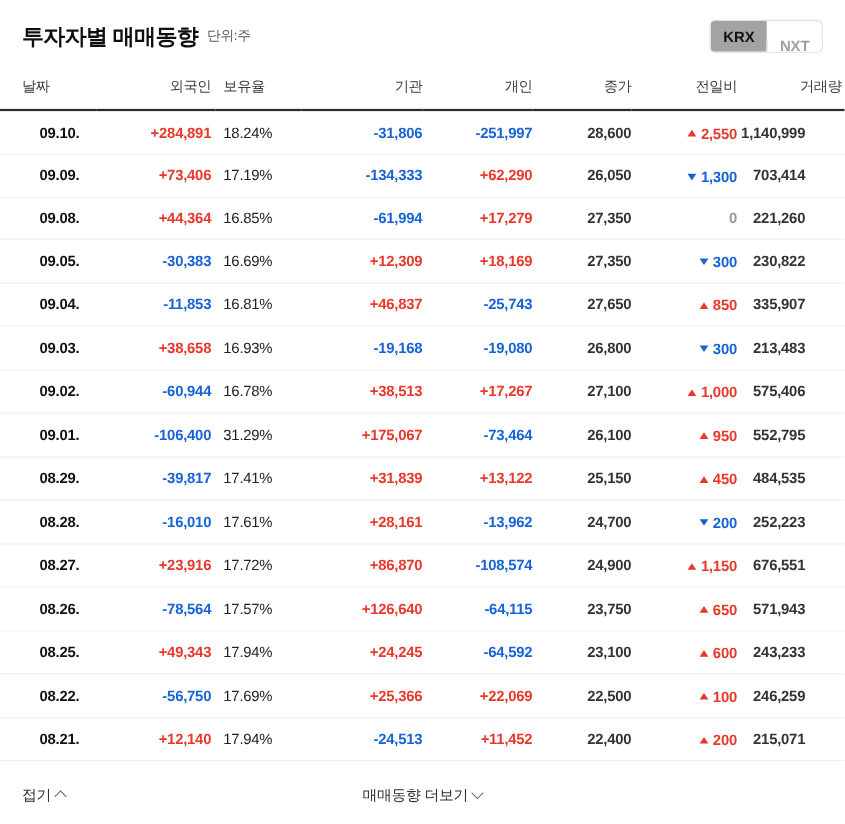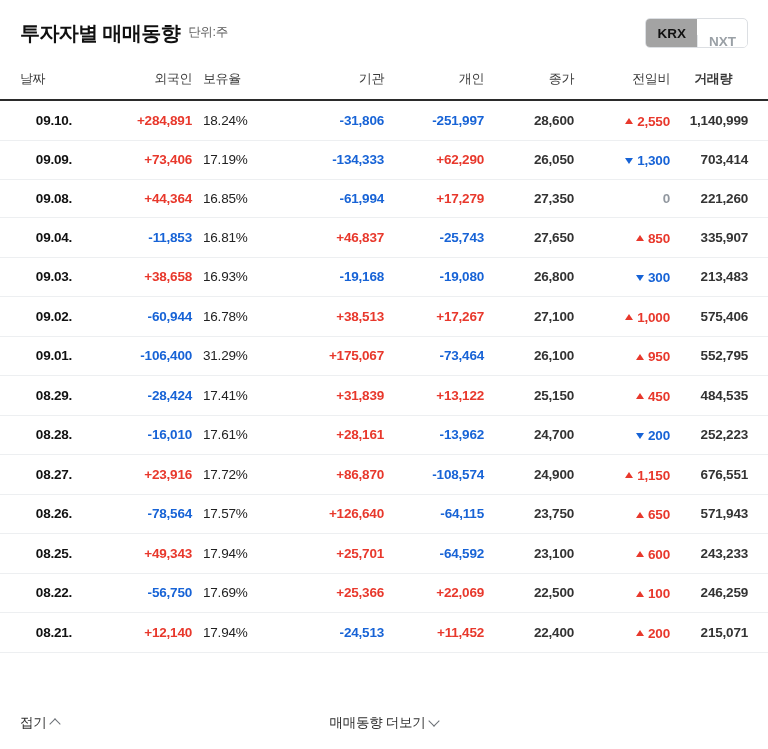--- a/index.html
+++ b/index.html
@@ -77,39 +77,39 @@
     font-size: 13px;
     font-weight: normal;
     color: #3a3a3a;
     padding: 10px 0 11px 0;
     border-bottom: 2px solid #2b2b2b;
     text-align: right;
     letter-spacing: -0.4px;
     white-space: nowrap;
   }
   thead th.left { text-align: left; padding-left: 20px; }
-  thead th.pad-r { padding-right: 36px; font-weight: bold; }
+  thead th.pad-r { padding-right: 3px; }
   thead th.col-foreign { padding-right: 4px; }
   tbody td {
     font-size: 13.5px;
     padding: 11px 0 11px 0;
     border-bottom: 1px solid #edeff1;
     text-align: right;
     white-space: nowrap;
     font-weight: bold;
     letter-spacing: -0.2px;
   }
   tbody td.date {
     text-align: center;
     padding-left: 20px;
     color: #111;
     font-weight: bold;
     margin-left: 41px;
   }
-  tbody td.pad-r { padding-right: 20px; margin-top: 11px; }
+  tbody td.pad-r { padding-right: 36px; margin-top: 11px; }
   tbody td.col-foreign { padding-right: 4px; }
   tbody td.ratio {
     text-align: left;
     padding-left: 7px;
     color: #222;
     font-weight: normal;
   }
   .up { color: #e8382c; }
   .down { color: #1763d6; }
   .flat { color: #333; }
@@ -258,20 +258,33 @@
           <td class="ratio">16.85%</td>
           <td class=" down">-61,994</td>
           <td class=" up">+17,279</td>
           <td class="flat">27,350</td>
           <td><span class="delta-wrap">
               <span class="zero">0</span>
             </span></td>
           <td class="pad-r flat">221,260</td>
         </tr>
         <tr>
+          <td class="date">09.05.</td>
+          <td class="col-foreign down">-30,383</td>
+          <td class="ratio">16.69%</td>
+          <td class=" up">+12,309</td>
+          <td class=" up">+18,169</td>
+          <td class="flat">27,350</td>
+          <td><span class="delta-wrap">
+              <i class="tri down"></i>
+              <span class="down">300</span>
+            </span></td>
+          <td class="pad-r flat">230,822</td>
+        </tr>
+        <tr>
           <td class="date">09.04.</td>
           <td class="col-foreign down">-11,853</td>
           <td class="ratio">16.81%</td>
           <td class=" up">+46,837</td>
           <td class=" down">-25,743</td>
           <td class="flat">27,650</td>
           <td><span class="delta-wrap">
               <i class="tri up"></i>
               <span class="up">850</span>
             </span></td>
@@ -311,21 +324,21 @@
           <td class=" down">-73,464</td>
           <td class="flat">26,100</td>
           <td><span class="delta-wrap">
               <i class="tri up"></i>
               <span class="up">950</span>
             </span></td>
           <td class="pad-r flat">552,795</td>
         </tr>
         <tr>
           <td class="date">08.29.</td>
-          <td class="col-foreign down">-28,424</td>
+          <td class="col-foreign down">-39,817</td>
           <td class="ratio">17.41%</td>
           <td class=" up">+31,839</td>
           <td class=" up">+13,122</td>
           <td class="flat">25,150</td>
           <td><span class="delta-wrap">
               <i class="tri up"></i>
               <span class="up">450</span>
             </span></td>
           <td class="pad-r flat">484,535</td>
         </tr>
@@ -365,21 +378,21 @@
           <td><span class="delta-wrap">
               <i class="tri up"></i>
               <span class="up">650</span>
             </span></td>
           <td class="pad-r flat">571,943</td>
         </tr>
         <tr>
           <td class="date">08.25.</td>
           <td class="col-foreign up">+49,343</td>
           <td class="ratio">17.94%</td>
-          <td class=" up">+25,701</td>
+          <td class=" up">+24,245</td>
           <td class=" down">-64,592</td>
           <td class="flat">23,100</td>
           <td><span class="delta-wrap">
               <i class="tri up"></i>
               <span class="up">600</span>
             </span></td>
           <td class="pad-r flat">243,233</td>
         </tr>
         <tr>
           <td class="date">08.22.</td>

